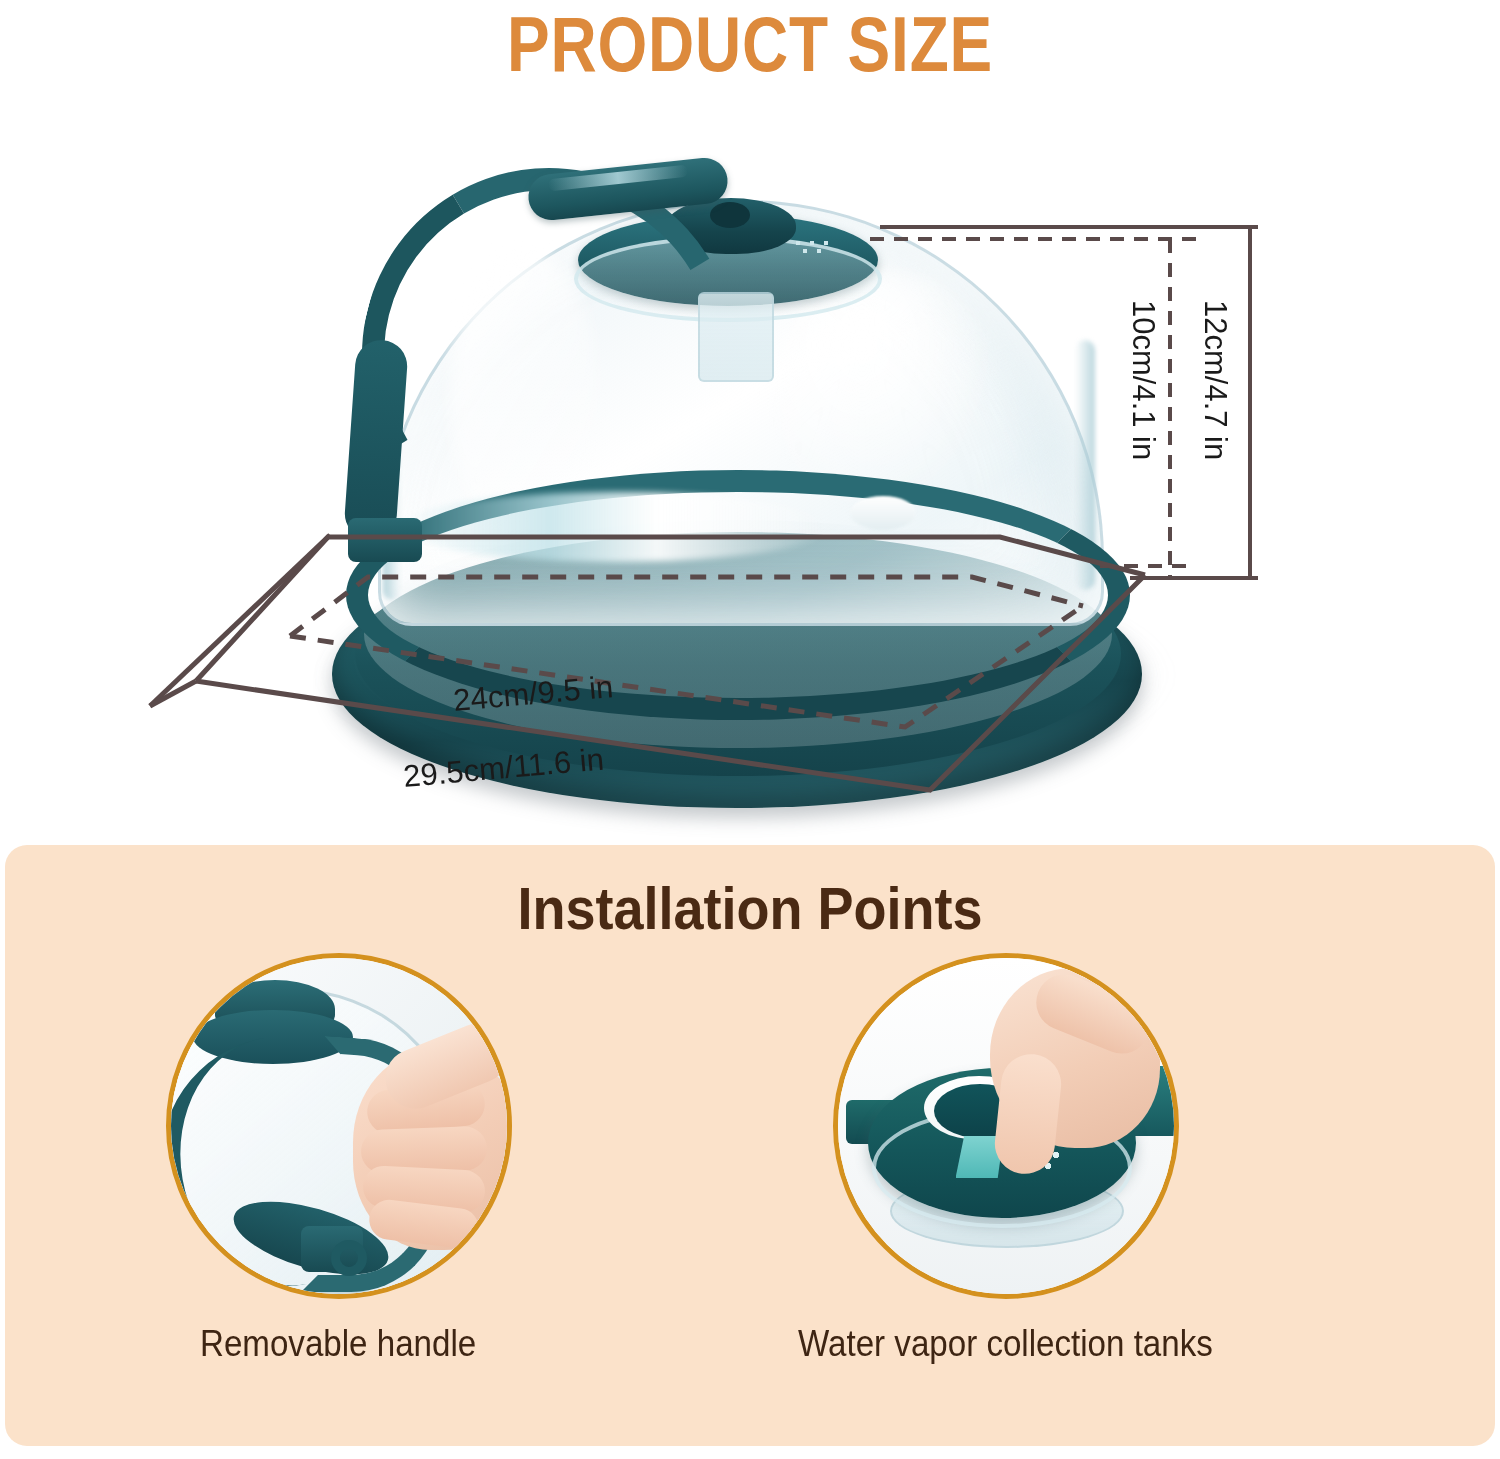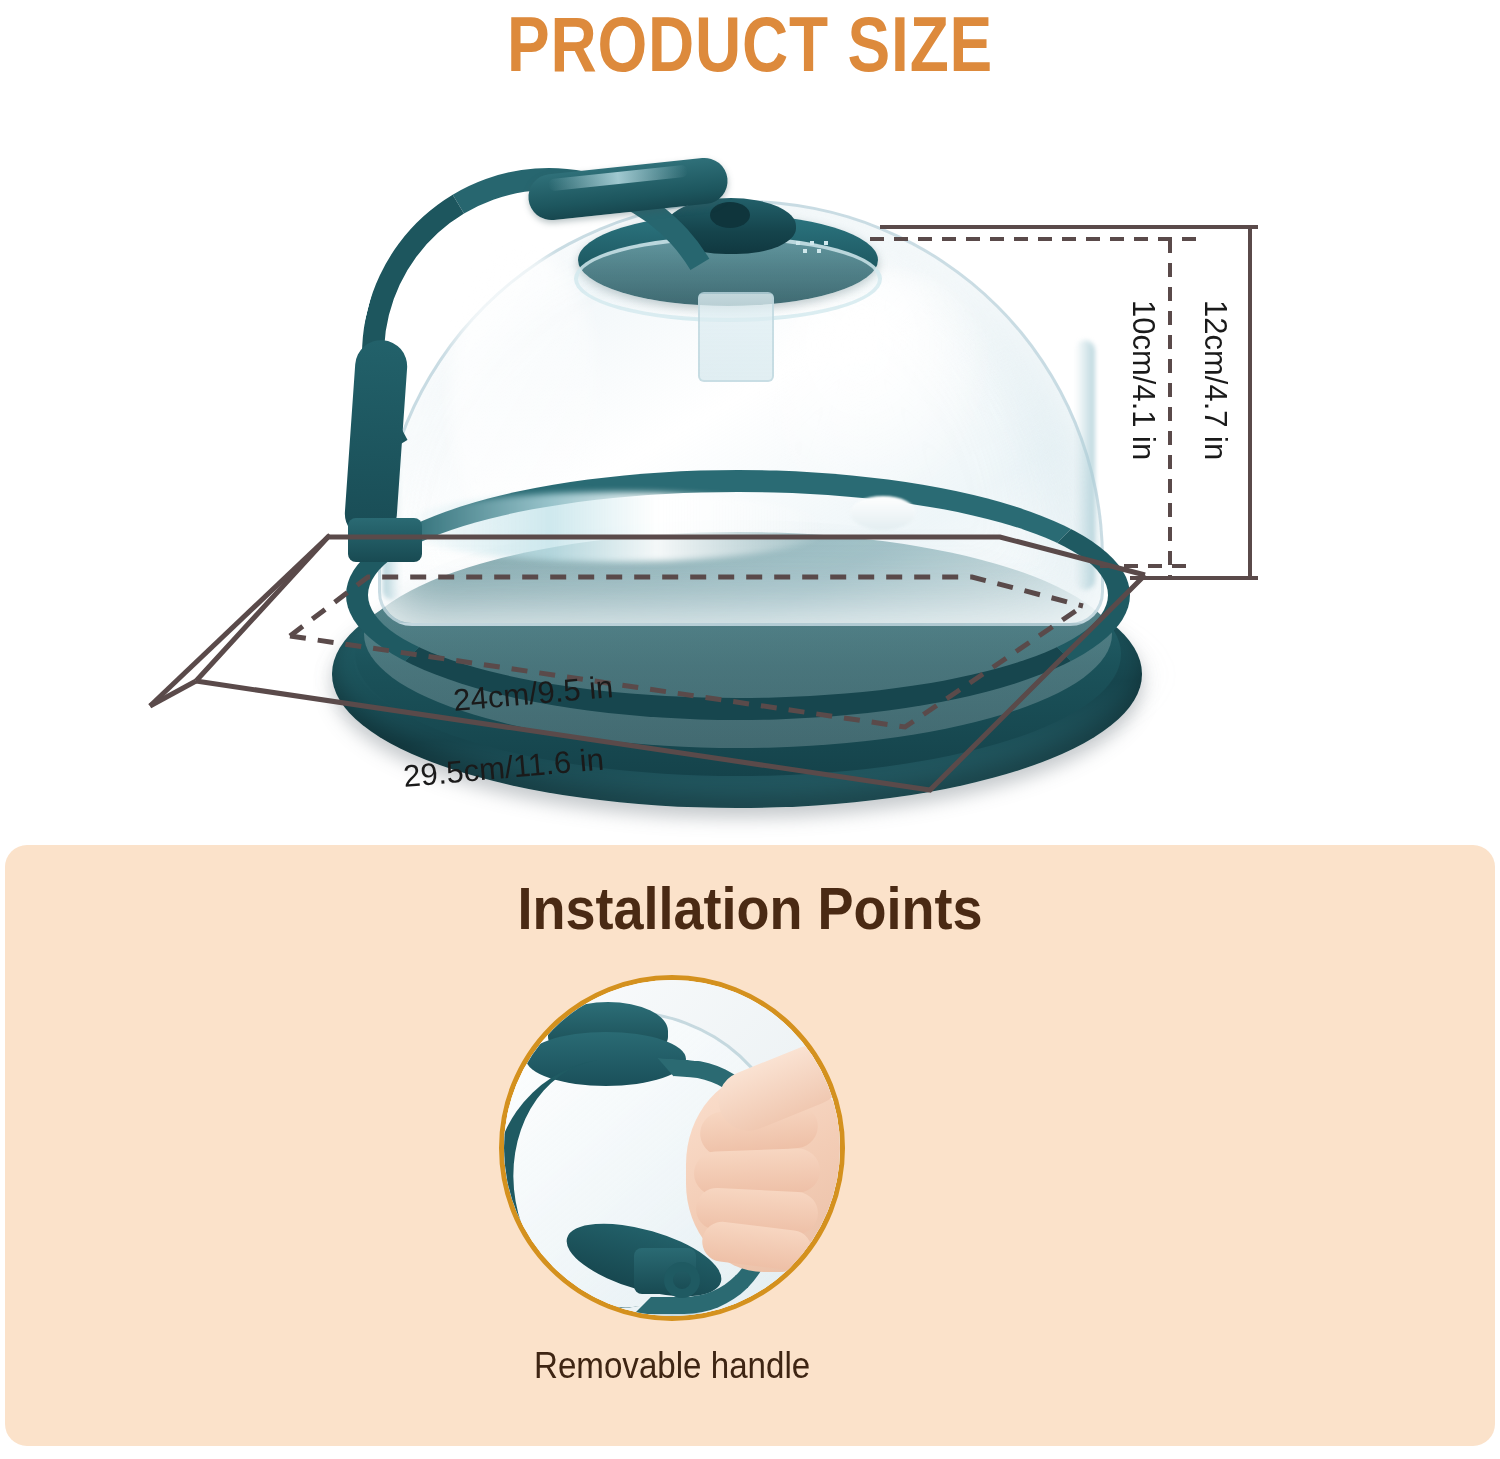--- a/index.html
+++ b/index.html
@@ -178,21 +178,21 @@
   #bottom-panel{
     position:absolute;left:5px;top:845px;width:1490px;height:601px;
     background:#FBE2CA;border-radius:22px;
   }
   #section-title{
     position:absolute;left:0;top:30px;width:1490px;text-align:center;
     font-size:60px;line-height:68px;font-weight:700;color:#4A2A14;
     transform:scaleX(.90);transform-origin:50% 50%;white-space:nowrap;
   }
 
-  #cards{position:absolute;left:0;top:130px;width:1334px;height:440px;display:flex;}
+  #cards{position:absolute;left:0;top:108px;width:1334px;height:440px;display:flex;}
   .card{flex:1 1 0;display:flex;flex-direction:column;align-items:center;}
 
   .circle{
     width:346px;height:346px;border-radius:50%;
     border:5px solid #D4911E;box-sizing:border-box;
     position:relative;overflow:hidden;background:#fff;
   }
   .cap{
     margin-top:24px;font-size:36px;line-height:42px;color:#3E2513;
     transform:scaleX(.92);transform-origin:50% 50%;white-space:nowrap;
@@ -453,16 +453,35 @@
         <div class="c1-hand"></div>
         <div class="c1-fing c1-f1"></div>
         <div class="c1-fing c1-f2"></div>
         <div class="c1-fing c1-f3"></div>
         <div class="c1-fing c1-f4"></div>
         <div class="c1-thumb"></div>
       </div>
       <div class="cap">Removable handle</div>
     </div>
 
+    <div class="card">
+      <div class="circle">
+        <div class="c2-bg"></div>
+        <div class="c2-base"></div>
+        <div class="c2-wing-l"></div>
+        <div class="c2-wing-r"></div>
+        <div class="c2-disc"></div>
+        <div class="c2-disc-edge"></div>
+        <div class="c2-notch"></div>
+        <div class="c2-notch-in"></div>
+        <div class="c2-tank"></div>
+        <div class="c2-bar"></div>
+        <div class="c2-dots"></div>
+        <div class="c2-hand"></div>
+        <div class="c2-finger"></div>
+        <div class="c2-thumb"></div>
+      </div>
+      <div class="cap">Water vapor collection tanks</div>
+    </div>
 
 
   </div>
 </div>
 
 </body></html>

